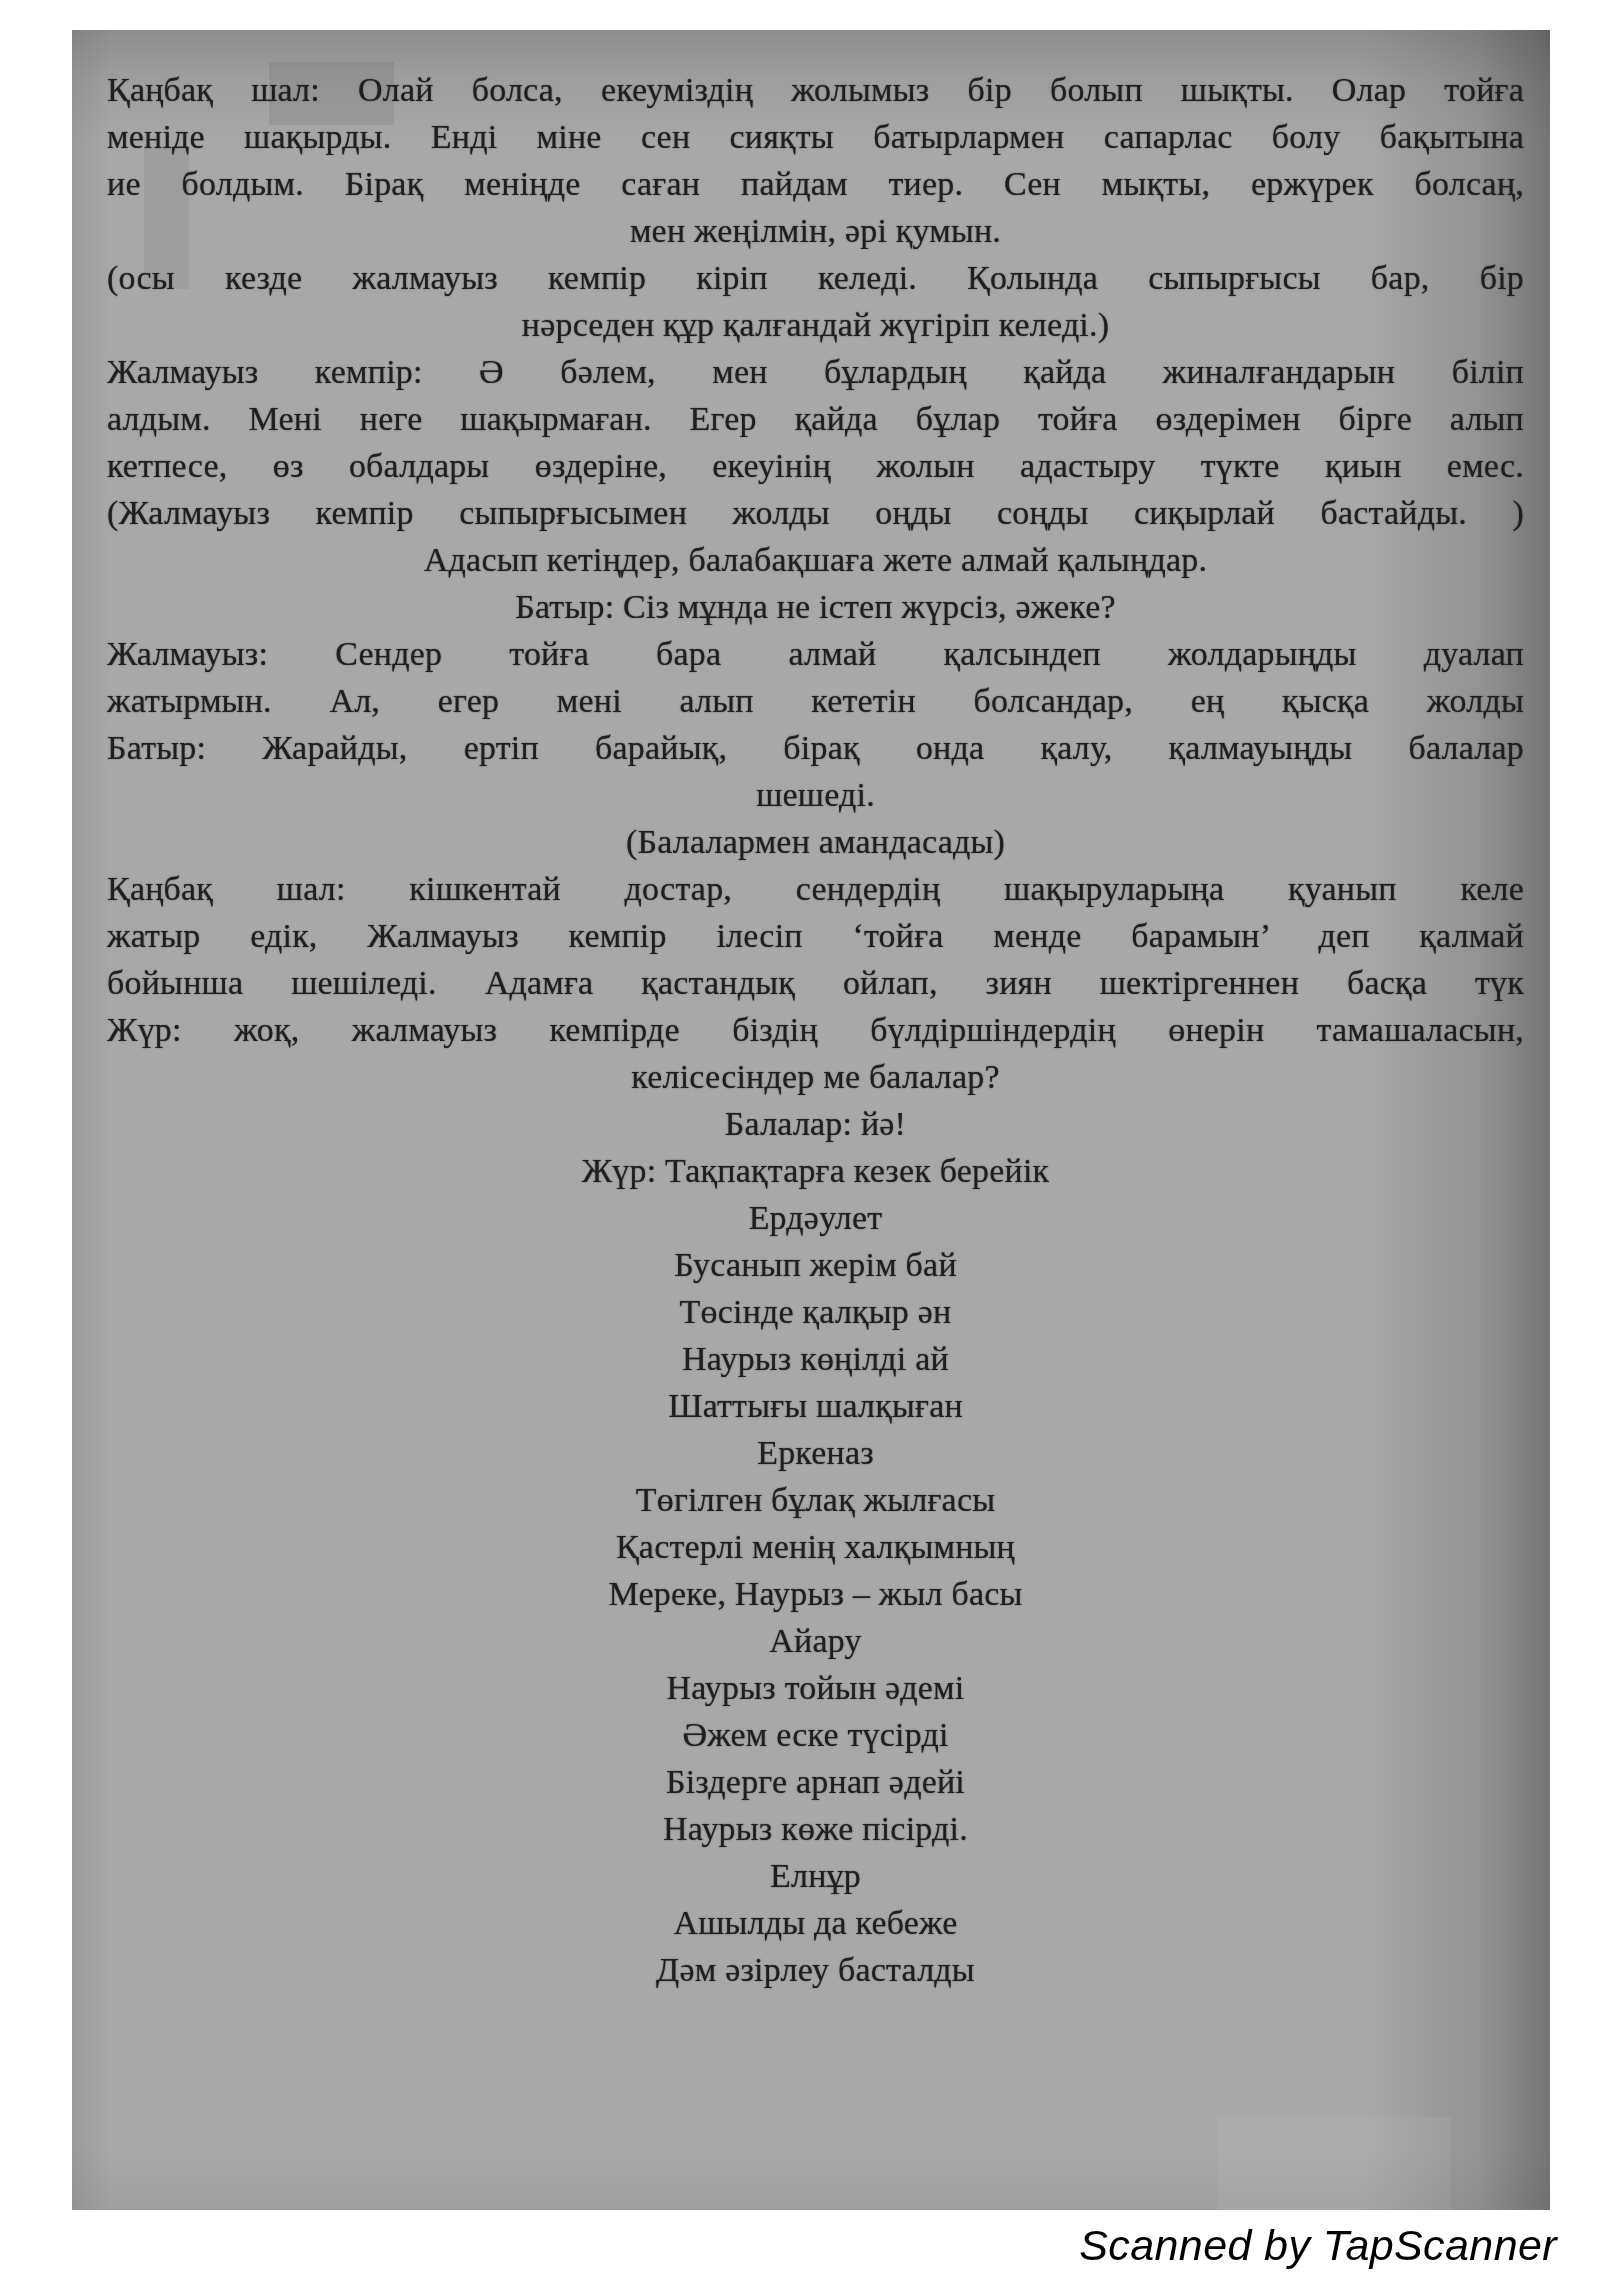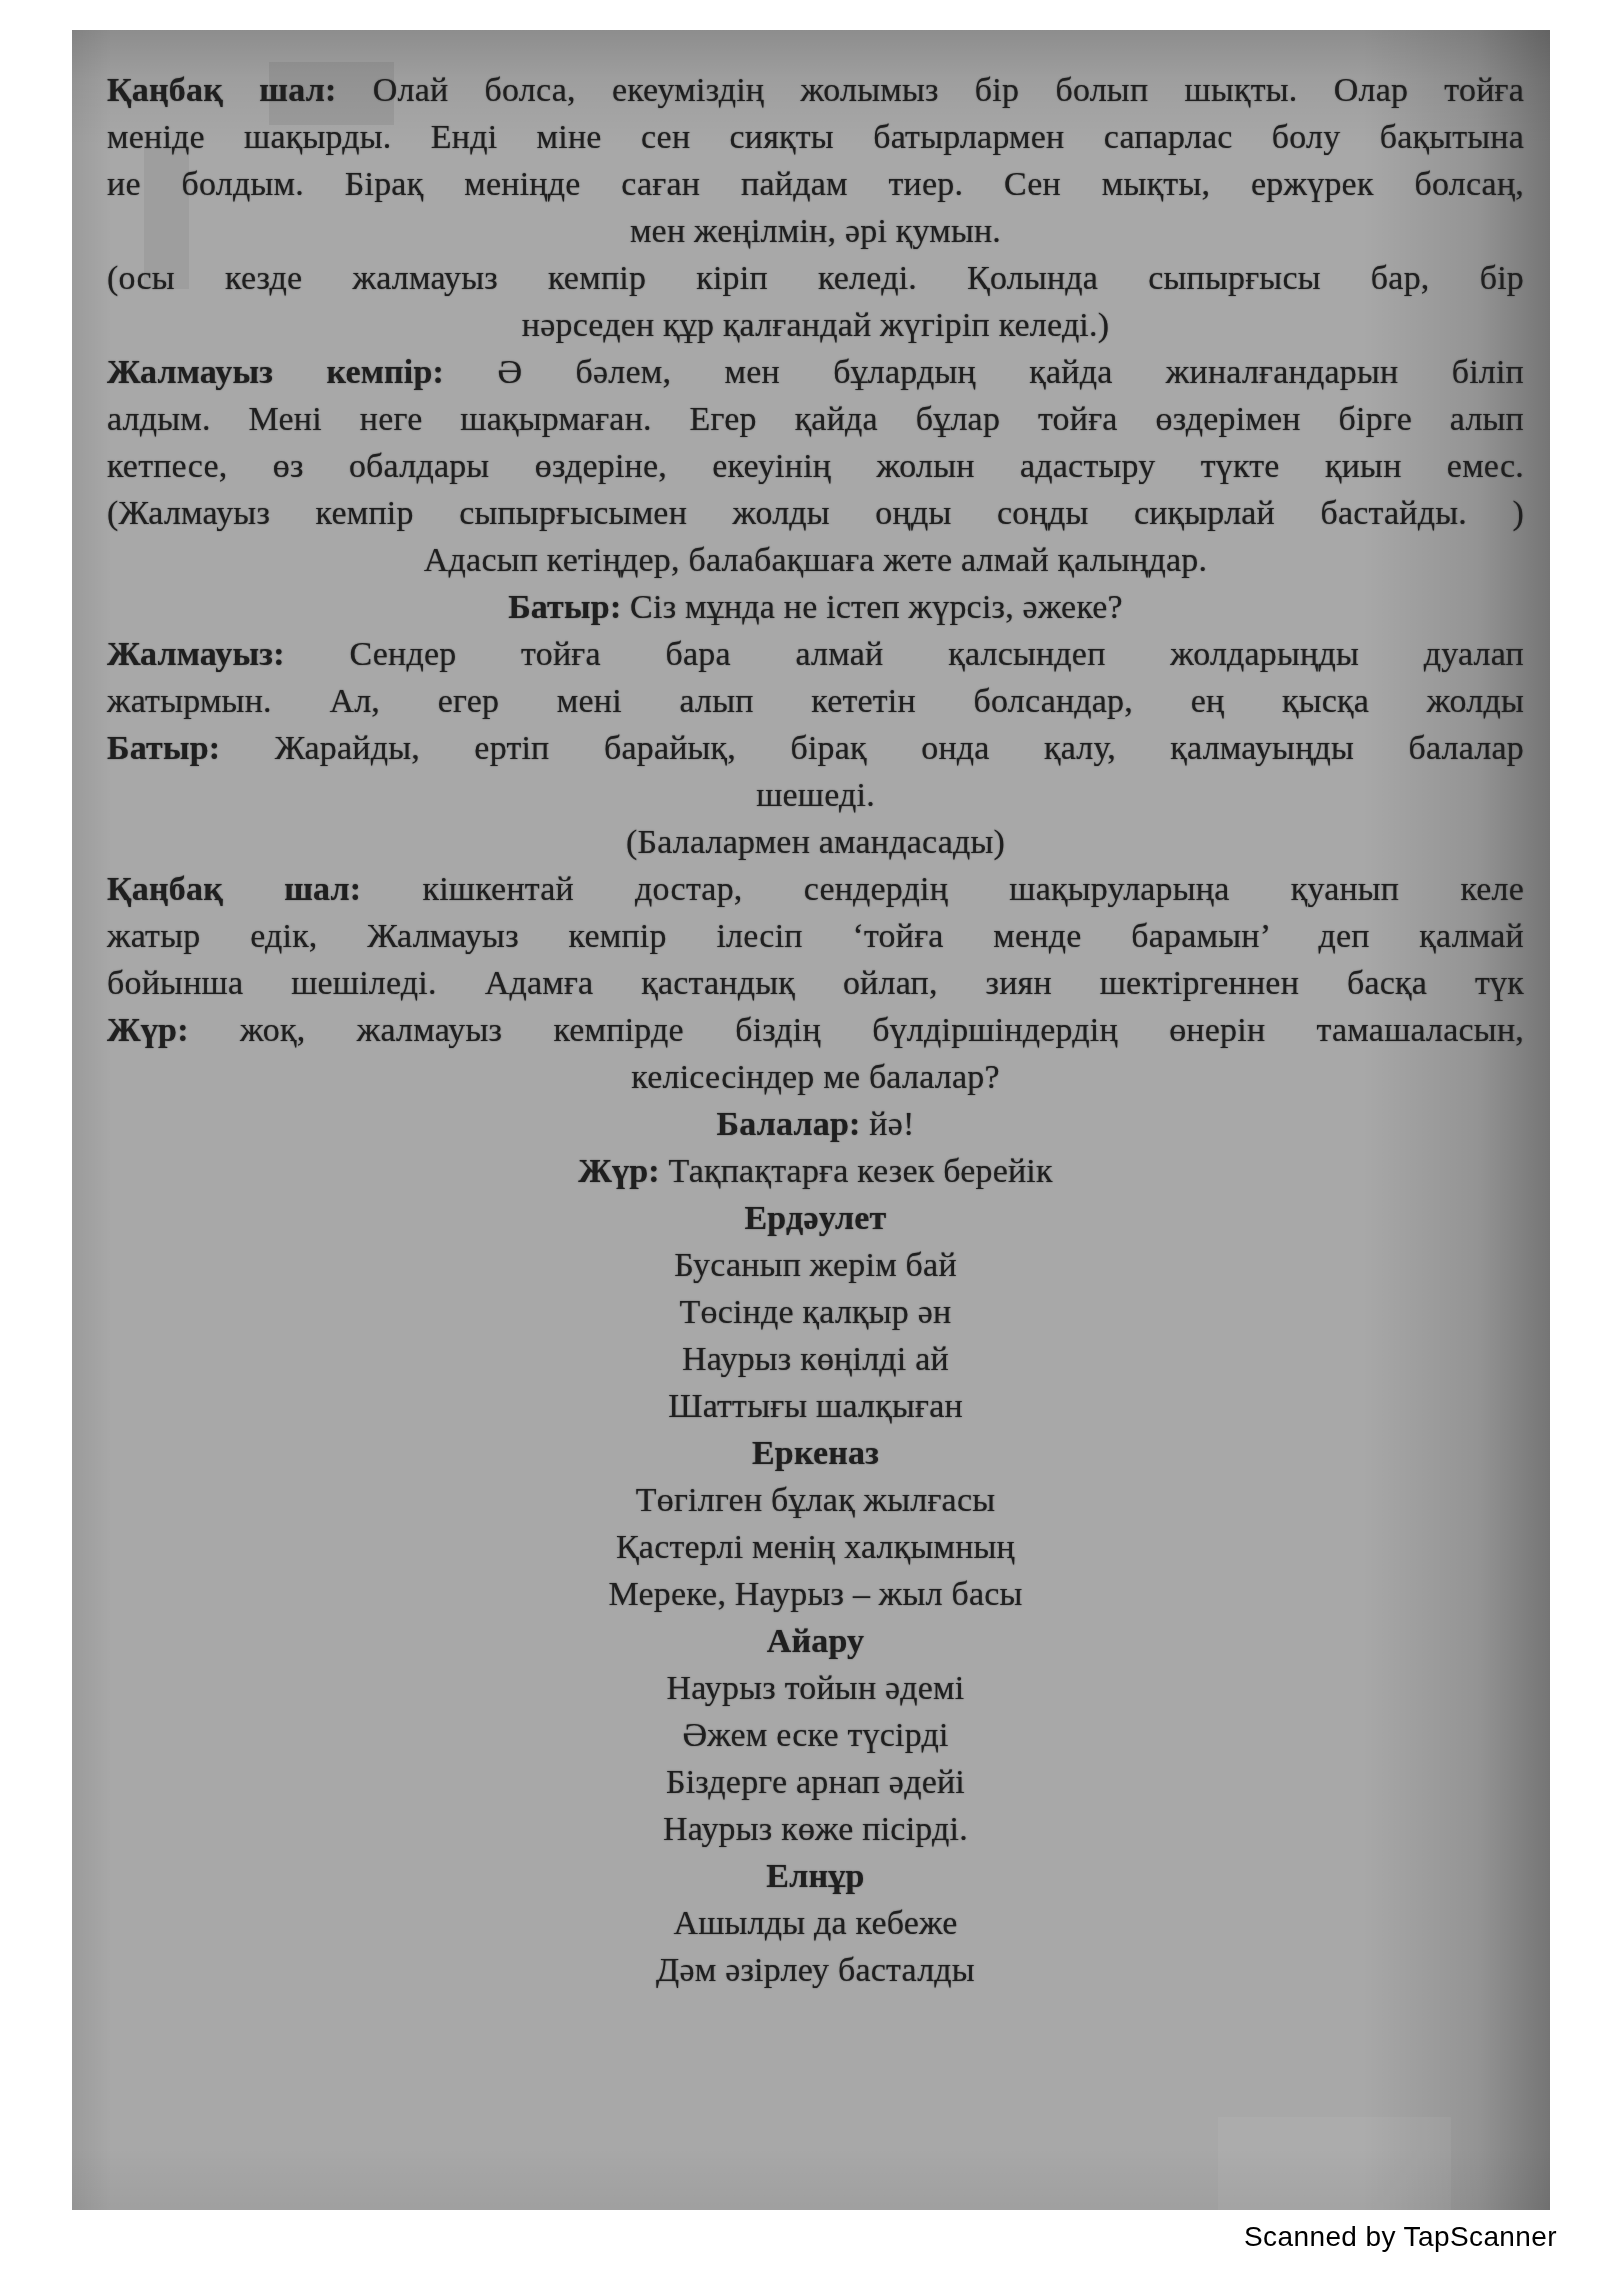--- a/index.html
+++ b/index.html
@@ -29,25 +29,25 @@
   .art2{left:72px;top:116px;width:45px;height:143px;background:rgba(0,0,0,0.06);}
   .art3{left:1146px;top:2087px;width:233px;height:116px;background:rgba(255,255,255,0.05);}
   .doc-text{
     position:absolute;left:107px;top:66px;width:1417px;
     font-size:34px;line-height:47px;color:var(--ink);
     text-shadow:0 0 1.4px rgba(35,35,35,0.75);
     letter-spacing:0.2px;
   }
   .line{text-align:center;white-space:normal;}
   .line.stretch{text-align:justify;text-align-last:justify;}
-  .line b{font-weight:bold;}
+  .line b{font-weight:normal;}
   .watermark{
     position:absolute;top:2221px;right:63px;
     font-family:"Liberation Sans","DejaVu Sans",sans-serif;
-    font-size:28px;font-weight:400;
+    font-style:italic;font-size:43px;font-weight:400;
     color:var(--watermark);letter-spacing:0.4px;
   }
 </style>
 </head>
 <body>
 
 <div class="scan">
   <div class="art art1"></div>
   <div class="art art2"></div>
   <div class="art art3"></div>

